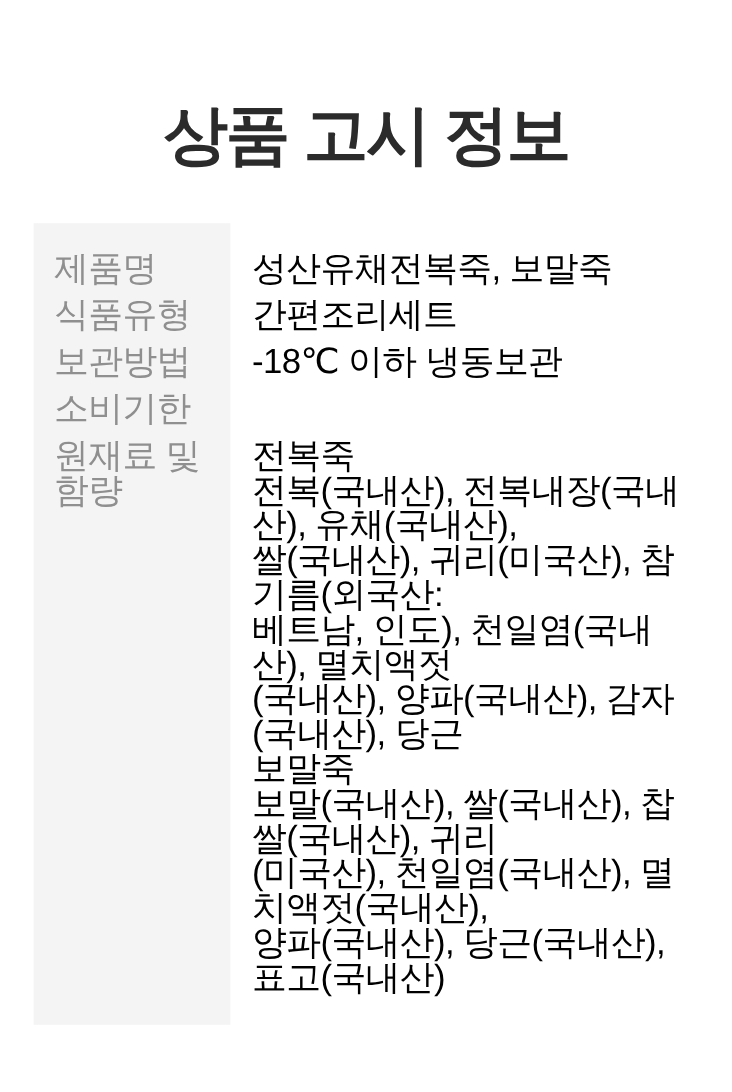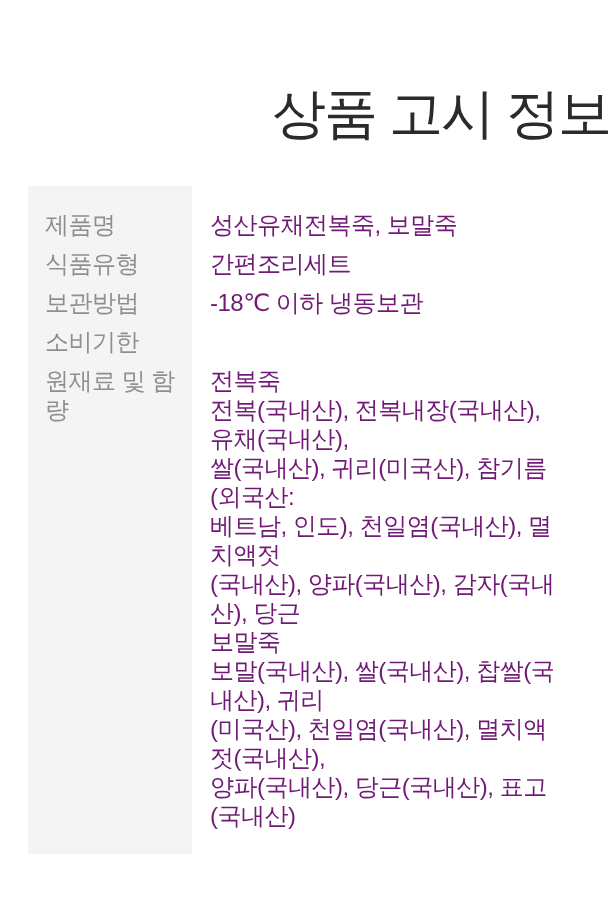--- a/index.html
+++ b/index.html
@@ -9,24 +9,24 @@
   }
   body {
     width: 610px;
     height: 910px;
     font-family: "Liberation Sans", "DejaVu Sans", sans-serif;
     overflow: hidden;
     position: relative;
   }
   .page-title {
     margin: 82px 0 0 0;
-    text-align: right;
+    text-align: center;
     font-size: 54px;
     line-height: 62px;
-    font-weight: 400;
+    font-weight: 700;
     letter-spacing: -2px;
     color: #2b2b2b;
   }
   .info-table {
     position: relative;
     margin: 42px 0 0 28px;
     width: 556px;
     padding: 19px 0;
     box-sizing: border-box;
   }
@@ -36,35 +36,35 @@
     top: 0;
     bottom: 0;
     width: 164px;
     background: #f4f4f4;
   }
   .row {
     position: relative;
     display: flex;
     align-items: flex-start;
     padding: 5px 0;
-    font-size: 24px;
+    font-size: 29px;
     line-height: 29px;
   }
   .cell-label {
     flex: 0 0 164px;
     width: 164px;
     box-sizing: border-box;
     padding-left: 17px;
     color: #8f8f8f;
     letter-spacing: -0.5px;
   }
   .cell-value {
     margin-left: 18px;
     width: 360px;
-    color: #701a75;
+    color: #000000;
     letter-spacing: -0.5px;
   }
   .bold { font-weight: 400; }
   .ing-line, .addr-line { display: block; }
 </style>
 </head>
 <body>
 
 <h1 class="page-title">상품 고시 정보</h1>
 

